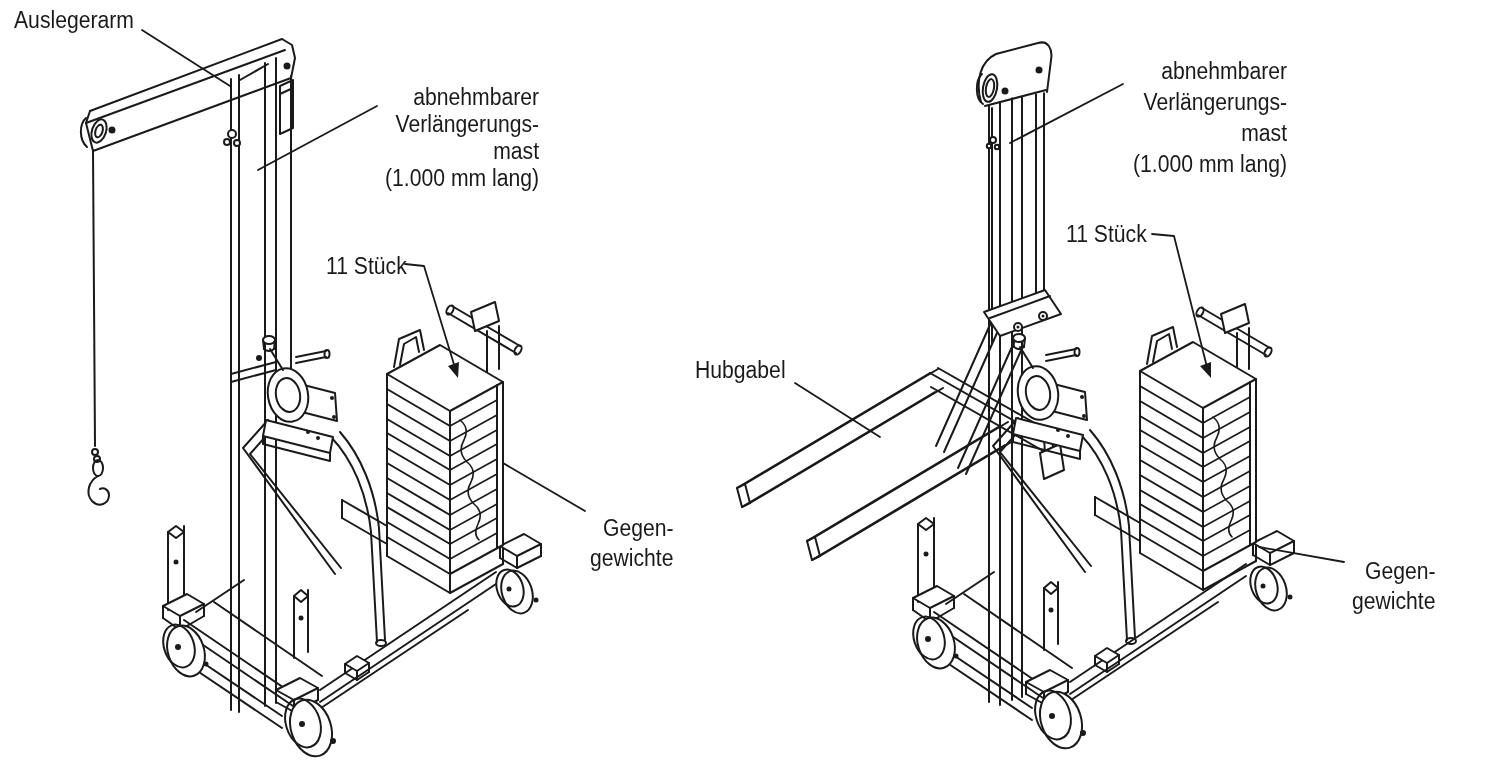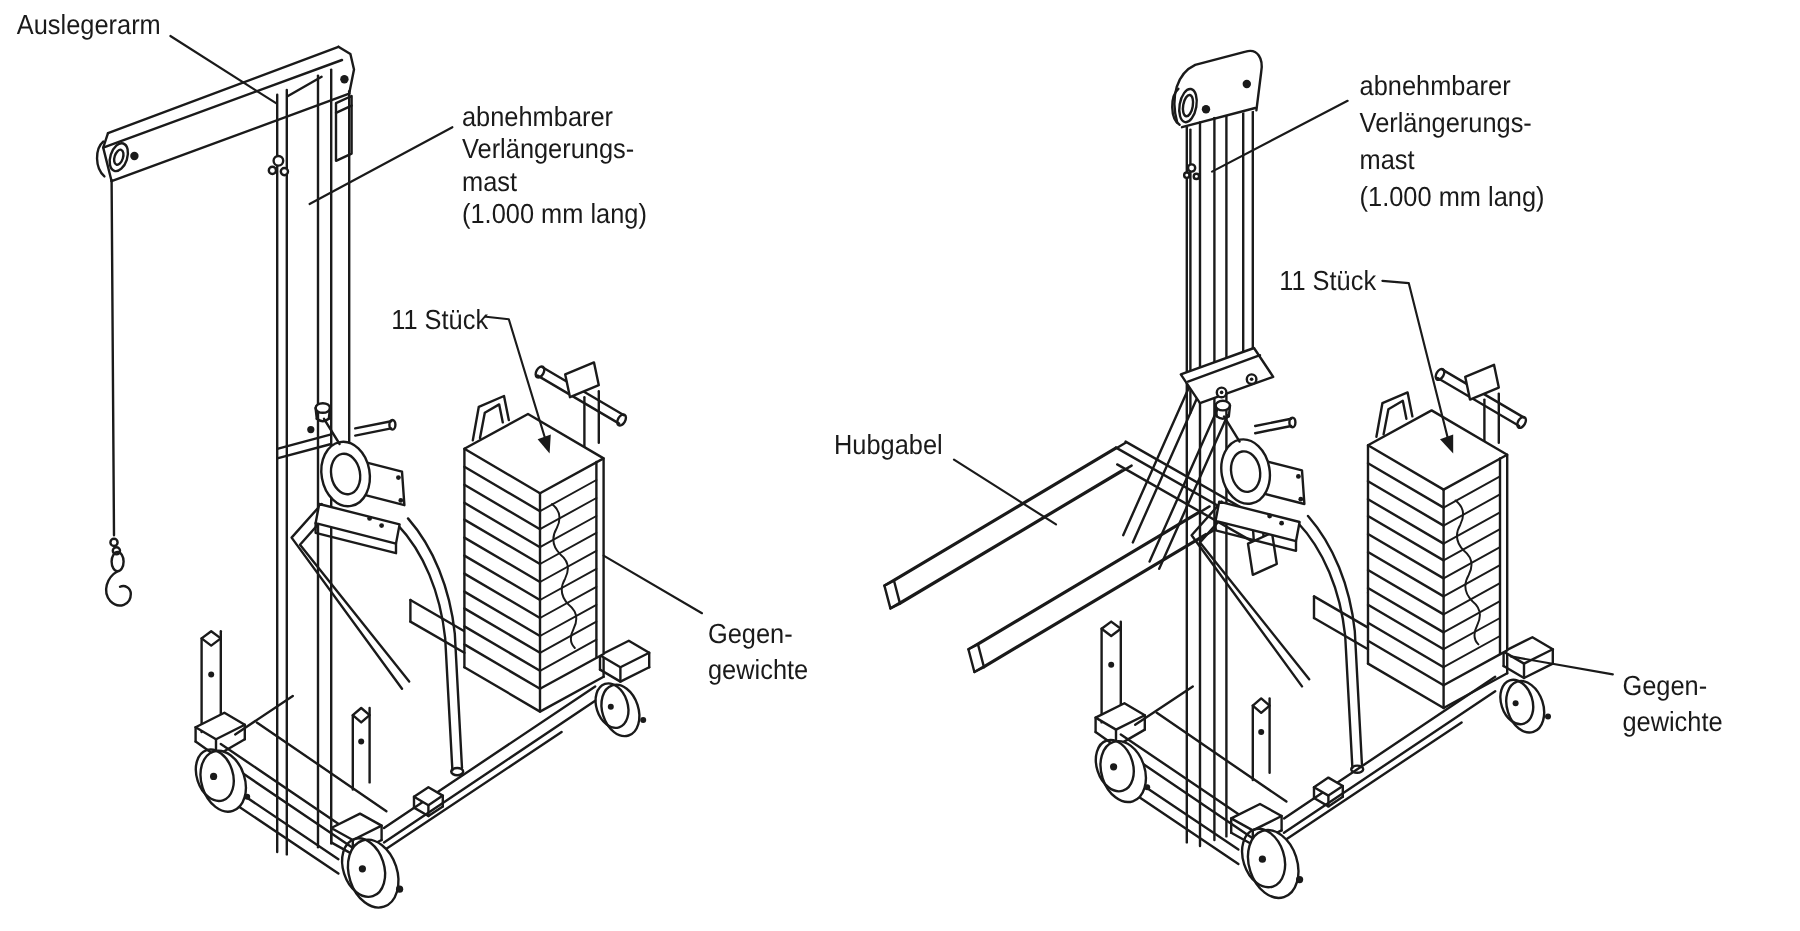--- a/index.html
+++ b/index.html
@@ -2,20 +2,21 @@
 <html><head>
 <meta charset="utf-8">
 <style>
   html,body{margin:0;padding:0;background:#ffffff;}
   .stage{
     position:relative;
     width:1500px;height:776px;
     background:#ffffff;
     font-family:"Liberation Sans", sans-serif;
     overflow:hidden;
+    text-align:right;
   }
   .stage svg{position:absolute;left:0;top:0;}
   .lbl{
     position:absolute;
     font-size:23px;
     color:#1a1a1a;
     white-space:nowrap;
     transform:scaleX(0.92);
     transform-origin:0 0;
     letter-spacing:0;

